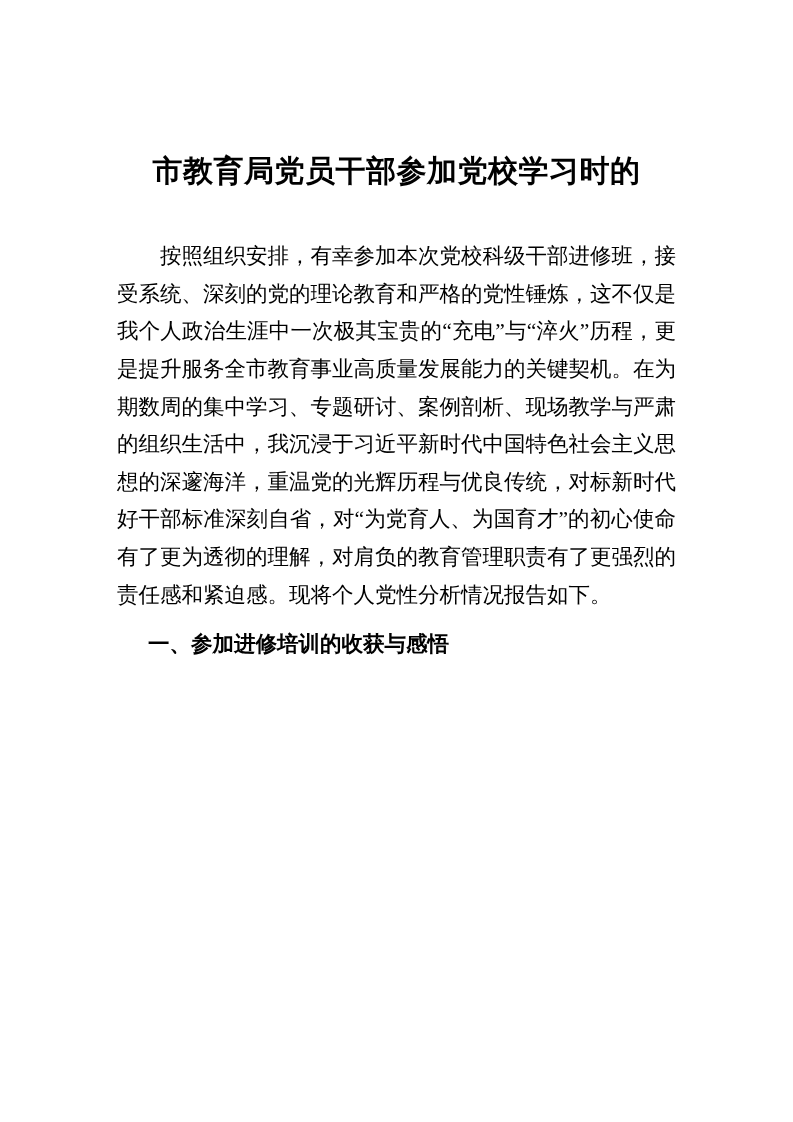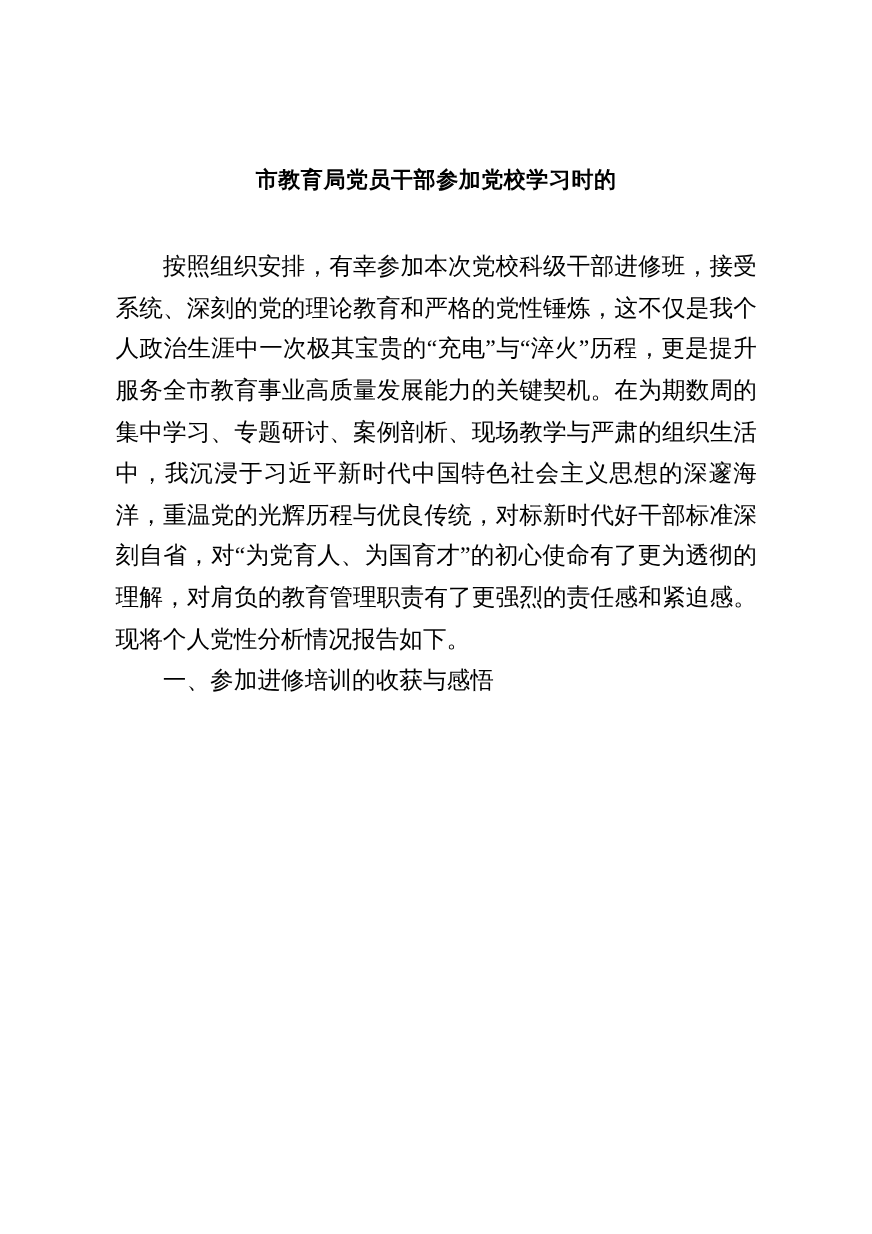--- a/index.html
+++ b/index.html
@@ -14,42 +14,42 @@
     margin: 0 auto;
     background: #ffffff;
     box-sizing: border-box;
     padding: 150px 105px 40px 105px;
     overflow: hidden;
     font-family: "Liberation Serif", "DejaVu Serif", serif;
     color: #000000;
   }
   .doc-title {
     margin: 0 0 46px 0;
-    font-size: 20px;
+    font-size: 30px;
     font-weight: 700;
     line-height: 1.4;
     text-align: center;
     letter-spacing: 0.5px;
   }
   .title-line {
     display: block;
   }
   .body-para {
-    margin: 0;
+    margin: 12px;
     font-size: 21.5px;
     line-height: 1.75;
     text-align: justify;
     text-indent: 2em;
     letter-spacing: 0;
     word-break: break-all;
   }
   .section-heading {
     margin: 0;
     font-size: 21.5px;
-    font-weight: 400;
+    font-weight: 700;
     line-height: 1.75;
     text-indent: 2em;
     text-align: left;
   }
 </style>
 </head>
 <body>
 
 <div class="page">
 

